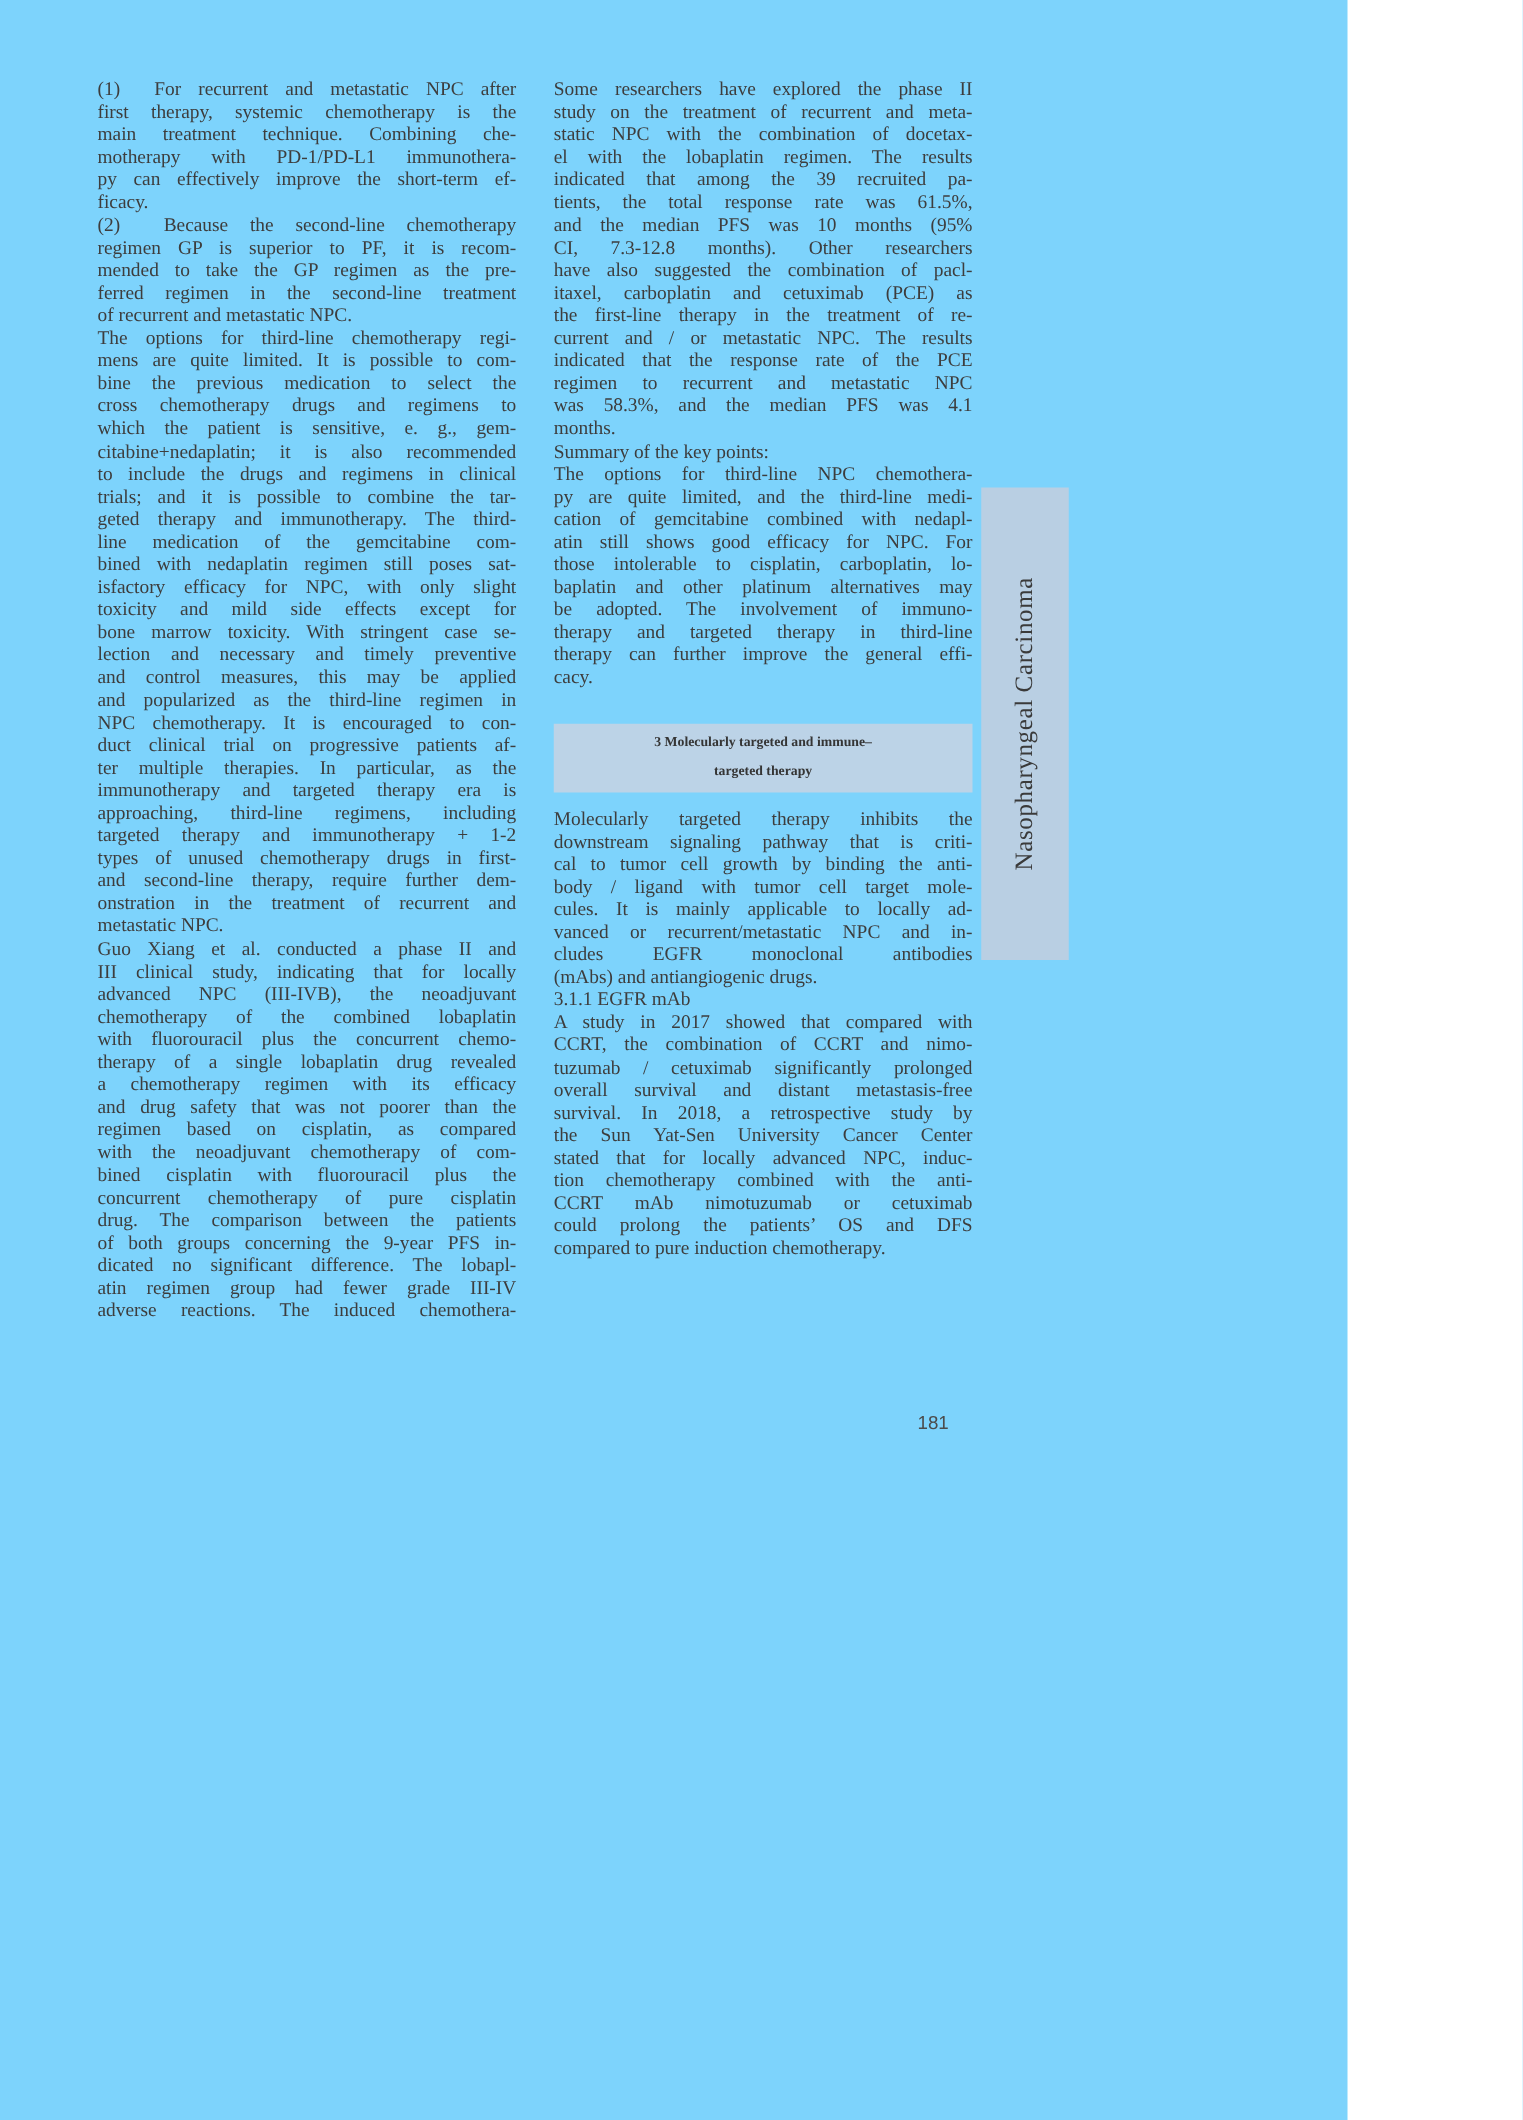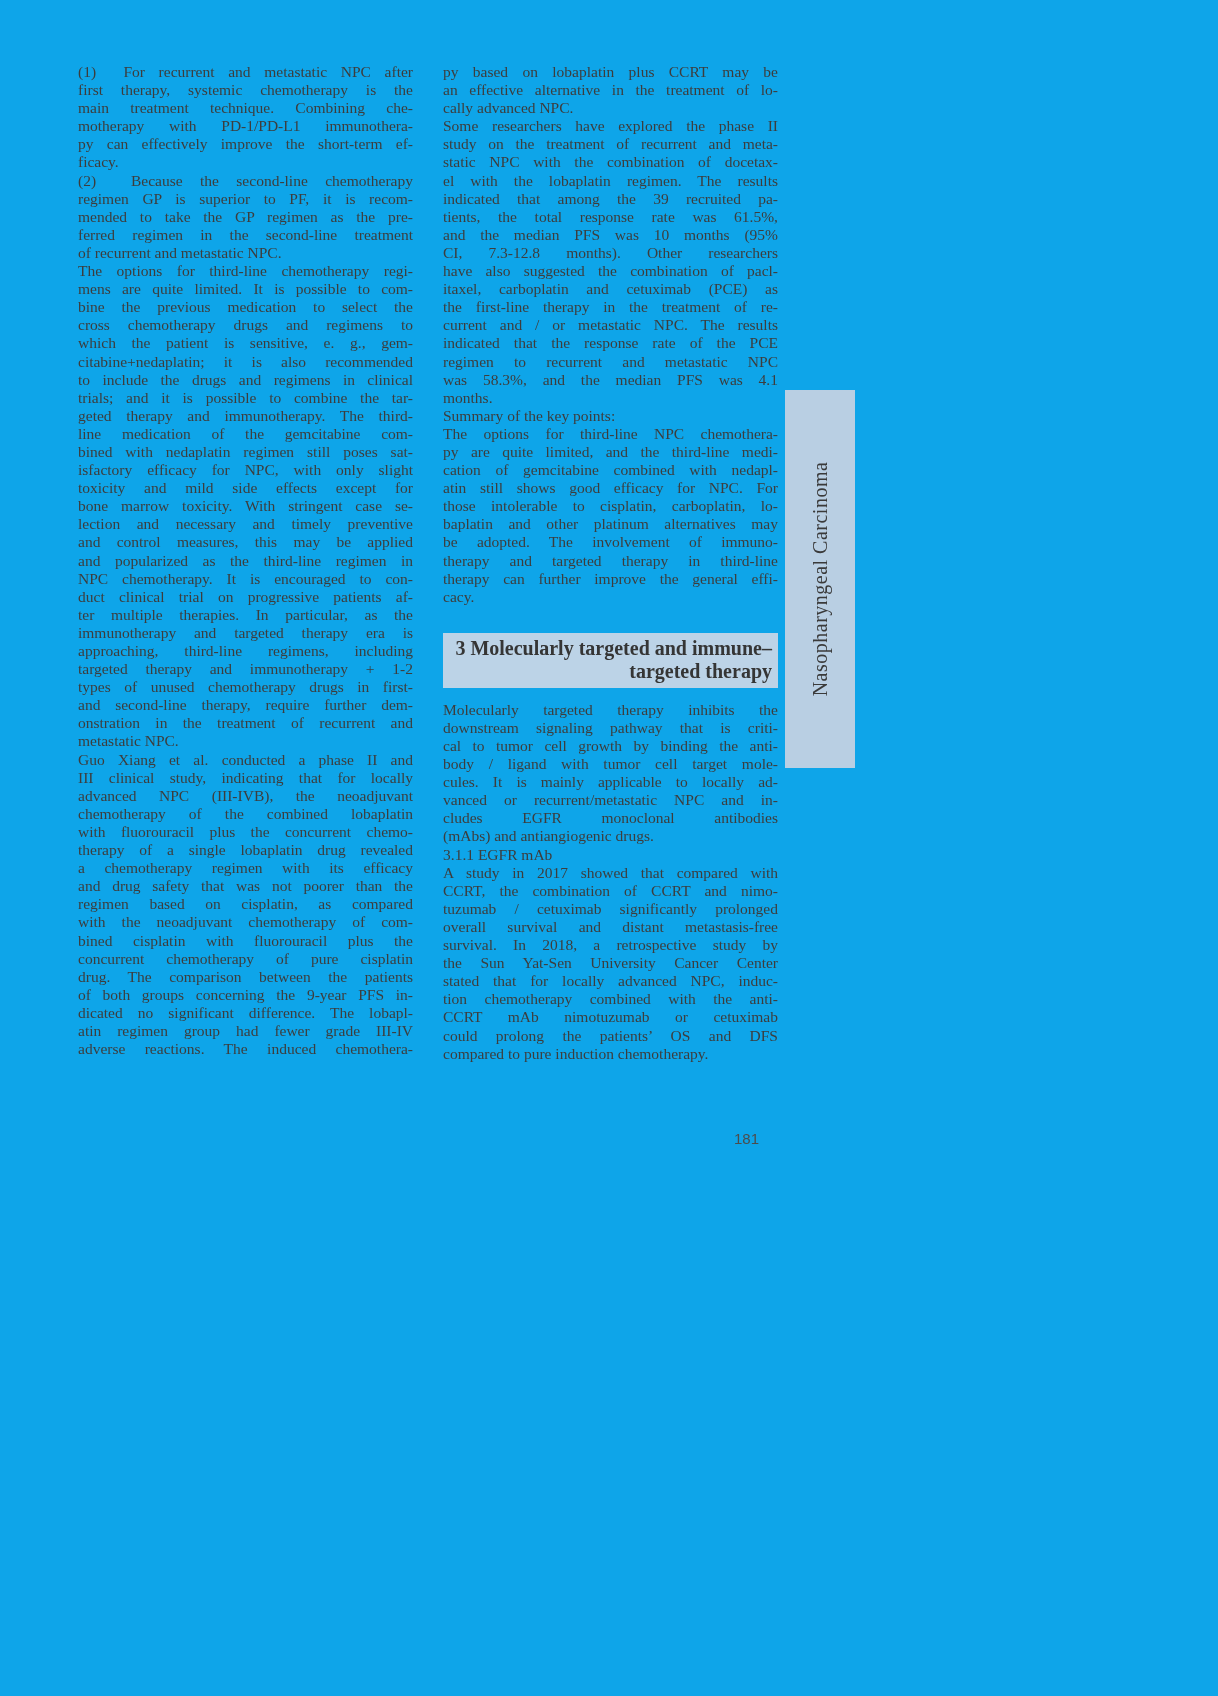--- a/index.html
+++ b/index.html
@@ -5,22 +5,22 @@
   :root{
     --box-bg:#bcd3e7;
     --tab-bg:#b9cfe3;
     --text:#3d3d3d;
     --heading:#474747;
     --pagenum:#4c4c4c;
   }
   html,body{margin:0;padding:0;background:#ffffff;}
   .page{
     position:relative;
-    width:1218px;height:1696px;
-    background:#0ea5e9;
+    width:1078px;height:1696px;
+    background:#7dd3fc;
     overflow:hidden;
     font-family:"Liberation Serif",serif;
     color:var(--text);
   }
   .column{
     position:absolute;
     top:63px;
     width:335px;
   }
   .col-left{left:78px;}
@@ -48,23 +48,23 @@
   .hline.last{text-align-last:left;}
   .box{
     background:var(--box-bg);
     margin-top:27px;
     margin-bottom:13px;
     padding:4px 6px 5px 6px;
   }
   .boxline{
     font-family:"Liberation Serif",serif;
     font-weight:bold;
-    font-size:20px;
+    font-size:11px;
     line-height:23px;
-    text-align:right;
+    text-align:center;
     color:#353535;
   }
   .sidebar-tab{
     position:absolute;
     left:785px;top:390px;
     width:70px;height:378px;
     background:var(--tab-bg);
   }
   .sidebar-tab span{
     position:absolute;
@@ -152,25 +152,20 @@
         <div class="line">drug. The comparison between the patients</div>
         <div class="line">of both groups concerning the 9-year PFS in-</div>
         <div class="line">dicated no significant difference. The lobapl-</div>
         <div class="line">atin regimen group had fewer grade III-IV</div>
         <div class="line">adverse reactions. The induced chemothera-</div>
       </div>
     </div>
 
   <div class="column col-right" id="col-right">
       <div class="block">
-        <div class="line">py based on lobaplatin plus CCRT may be</div>
-        <div class="line">an effective alternative in the treatment of lo-</div>
-        <div class="line last">cally advanced NPC.</div>
-      </div>
-      <div class="block">
         <div class="line">Some researchers have explored the phase II</div>
         <div class="line">study on the treatment of recurrent and meta-</div>
         <div class="line">static NPC with the combination of docetax-</div>
         <div class="line">el with the lobaplatin regimen. The results</div>
         <div class="line">indicated that among the 39 recruited pa-</div>
         <div class="line">tients, the total response rate was 61.5%,</div>
         <div class="line">and the median PFS was 10 months (95%</div>
         <div class="line">CI, 7.3-12.8 months). Other researchers</div>
         <div class="line">have also suggested the combination of pacl-</div>
         <div class="line">itaxel, carboplatin and cetuximab (PCE) as</div>

